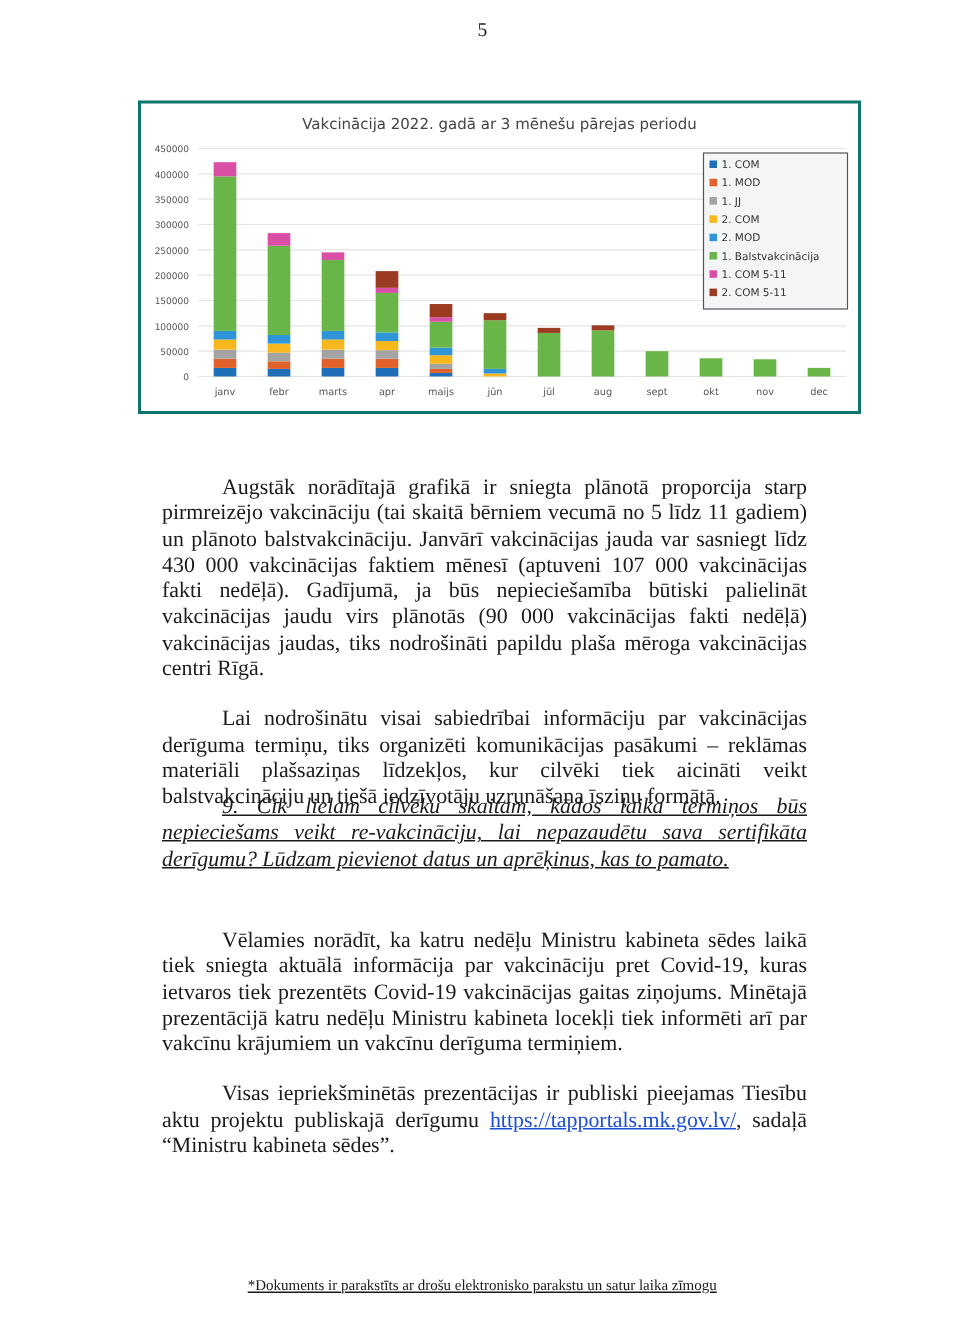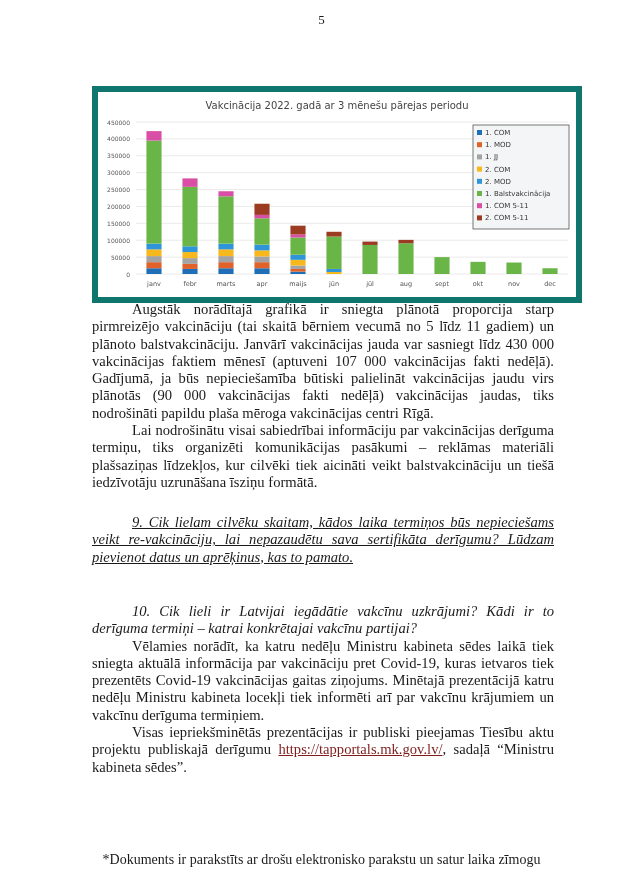--- a/index.html
+++ b/index.html
@@ -1,28 +1,28 @@
 <!DOCTYPE html>
 <html><head>
 <meta charset="utf-8">
 <style>
   html, body { margin: 0; padding: 0; background: #ffffff; }
   body { width: 643px; height: 882px; position: relative; overflow: hidden;
          font-family: "Liberation Serif", serif; color: #1a1a1a; }
   .page-number { position: absolute; top: 12px; left: 0; width: 643px; text-align: center;
                  font-size: 13px; }
   .chart-frame { position: absolute; left: 92px; top: 67px; width: 478px; height: 205px;
-                 border: 6px solid #0f766e; background: #fff; margin-top: 19px; }
+                 border: 2px solid #0f766e; background: #fff; }
   .chart-svg { position: absolute; left: 0; top: 0; }
   .text-block { position: absolute; left: 92px; width: 462px; font-size: 14.6px; line-height: 17.3px; }
-  .text-block p { margin: 0; text-align: justify; text-align-last: left; }
+  .text-block p { margin: 16px; text-align: justify; text-align-last: left; }
   .indent { text-indent: 40px; }
   .q { font-style: italic; }
-  .link { color: #7f1d1d; text-decoration: underline; }
-  .footer { position: absolute; top: 852px; left: 0; width: 643px; text-align: center; font-size: 14px; }
+  .link { color: #1d4ed8; text-decoration: underline; }
+  .footer { position: absolute; top: 852px; left: 0; width: 643px; text-align: center; font-size: 10px; text-decoration: underline; }
 </style>
 </head>
 <body>
 
 <div class="page-number">5</div>
 
 <div class="chart-frame">
   <svg class="chart-svg" id="chart" width="478" height="205">
     <text id="chart-title" x="239" y="17" text-anchor="middle" font-family="'DejaVu Sans', sans-serif" font-size="10" fill="#444">Vakcinācija 2022. gadā ar 3 mēnešu pārejas periodu</text>
     <g id="grid">
@@ -139,18 +139,17 @@
 <div class="text-block" style="top:301px;">
   <p class="indent">Augstāk norādītajā grafikā ir sniegta plānotā proporcija starp pirmreizējo vakcināciju (tai skaitā bērniem vecumā no 5 līdz 11 gadiem) un plānoto balstvakcināciju. Janvārī vakcinācijas jauda var sasniegt līdz 430 000 vakcinācijas faktiem mēnesī (aptuveni 107 000 vakcinācijas fakti nedēļā). Gadījumā, ja būs nepieciešamība būtiski palielināt vakcinācijas jaudu virs plānotās (90 000 vakcinācijas fakti nedēļā) vakcinācijas jaudas, tiks nodrošināti papildu plaša mēroga vakcinācijas centri Rīgā.</p>
   <p class="indent">Lai nodrošinātu visai sabiedrībai informāciju par vakcinācijas derīguma termiņu, tiks organizēti komunikācijas pasākumi – reklāmas materiāli plašsaziņas līdzekļos, kur cilvēki tiek aicināti veikt balstvakcināciju un tiešā iedzīvotāju uzrunāšana īsziņu formātā.</p>
 </div>
 
 <div class="text-block" style="top:514px;text-decoration:underline;">
   <p class="indent q">9. Cik lielam cilvēku skaitam, kādos laika termiņos būs nepieciešams veikt re-vakcināciju, lai nepazaudētu sava sertifikāta derīgumu? Lūdzam pievienot datus un aprēķinus, kas to pamato.</p>
 </div>
 
 <div class="text-block" style="top:603px;">
-  <p class="indent q">10. Cik lieli ir Latvijai iegādātie vakcīnu uzkrājumi? Kādi ir to derīguma termiņi – katrai konkrētajai vakcīnu partijai?</p>
   <p class="indent">Vēlamies norādīt, ka katru nedēļu Ministru kabineta sēdes laikā tiek sniegta aktuālā informācija par vakcināciju pret Covid-19, kuras ietvaros tiek prezentēts Covid-19 vakcinācijas gaitas ziņojums. Minētajā prezentācijā katru nedēļu Ministru kabineta locekļi tiek informēti arī par vakcīnu krājumiem un vakcīnu derīguma termiņiem.</p>
   <p class="indent"><span>Visas iepriekšminētās prezentācijas ir publiski pieejamas Tiesību aktu projektu publiskajā derīgumu </span><span class="link">https://tapportals.mk.gov.lv/</span><span>, sadaļā “Ministru kabineta sēdes”.</span></p>
 </div>
 
 <div class="footer">*Dokuments ir parakstīts ar drošu elektronisko parakstu un satur laika zīmogu</div>
 
 </body></html>

